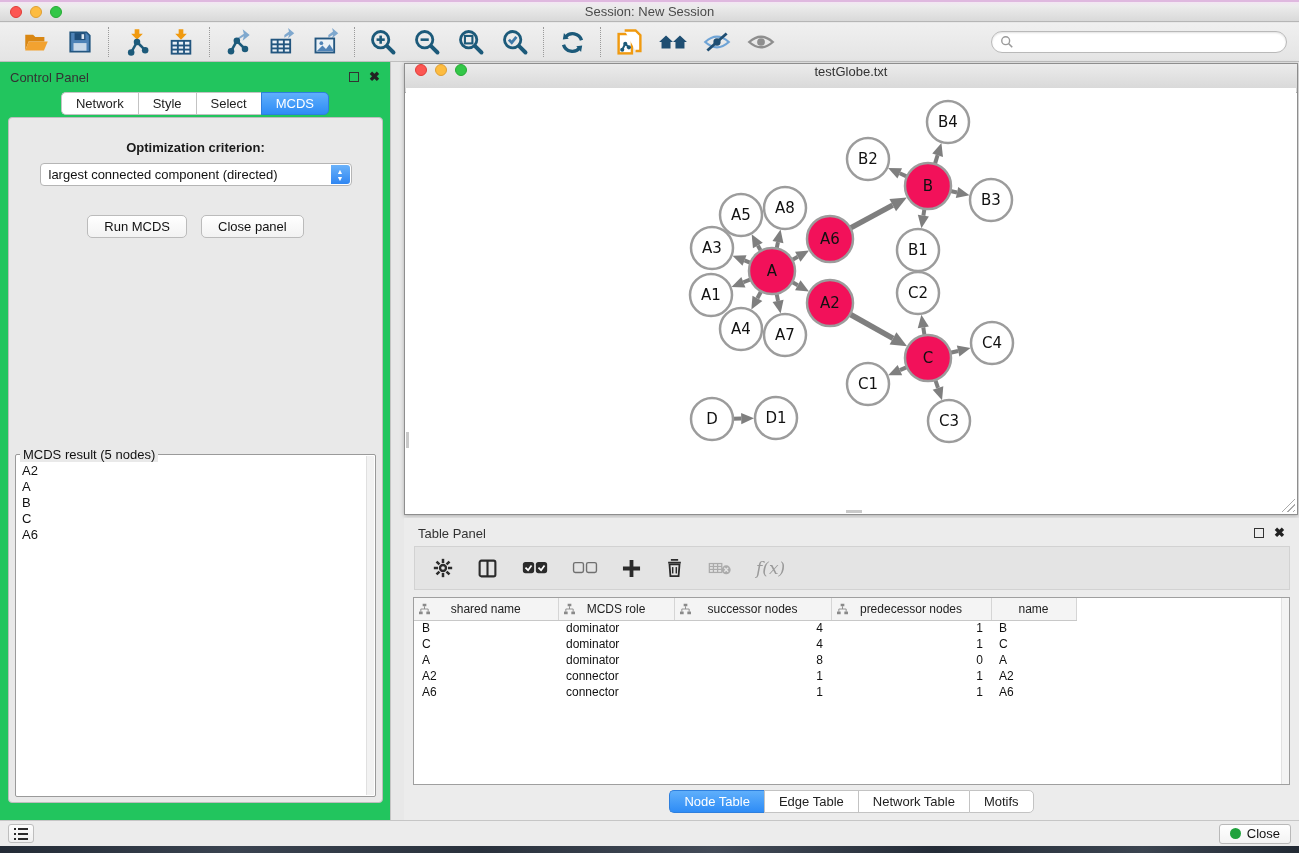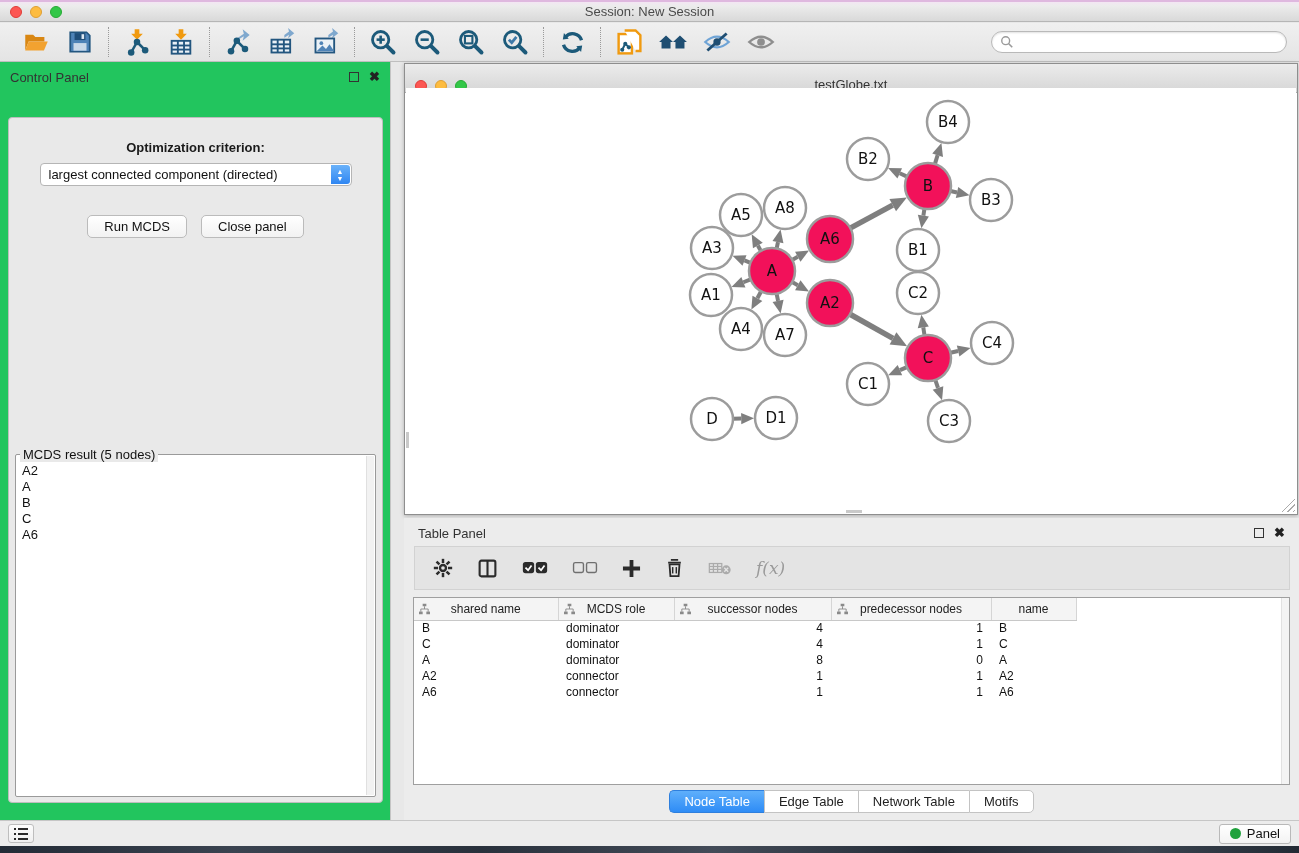--- a/index.html
+++ b/index.html
@@ -65,21 +65,21 @@
   .result-list { position:absolute; inset:8px 9px 2px 4px; overflow:hidden;
     font-size:13px; color:#111; }
   .result-item { line-height:16px; padding-left:2px; }
   .result-scroll { position:absolute; right:1px; top:1px; bottom:1px; width:8px;
     background:#F2F2F2; border-left:1px solid #E0E0E0; }
 
   
   .net-window { position:absolute; left:404px; top:63px; width:894px; height:452px;
     background:#fff; border:1px solid #8E8E8E; box-shadow:0 1px 4px rgba(0,0,0,.25); }
   .net-titlebar { height:29px; background:linear-gradient(#ECECEC,#D6D6D6);
-    border-bottom:1px solid #ABABAB; display:flex; align-items:flex-end; position:relative; }
+    border-bottom:1px solid #ABABAB; display:flex; align-items:flex-start; position:relative; }
   .net-titlebar .title { position:absolute; left:0; right:0; text-align:center;
     font-size:13px; color:#333; }
   .net-canvas { position:absolute; left:1px; top:24px; right:1px; bottom:1px; background:#fff; }
   .edge-stub-v { position:absolute; left:0; top:344px; width:3px; height:16px; background:#C9C9C9; }
   .edge-stub-h { position:absolute; left:440px; bottom:0; width:16px; height:3px; background:#C9C9C9; }
   .resize-grip { position:absolute; right:1px; bottom:1px; width:14px; height:14px;
     background:
       linear-gradient(135deg, transparent 0 50%, #AAA 50% 56%, transparent 56% 70%, #AAA 70% 76%, transparent 76% 90%, #AAA 90% 96%, transparent 96%); }
 
   
@@ -289,20 +289,26 @@
 </div>
 
 <div class="control-panel">
   <div class="panel-header">
     <span>Control Panel</span>
     <span class="hdr-icons">
       <span class="float-ico"></span>
       <span class="close-ico">✖</span>
     </span>
   </div>
+  <div class="segbar">
+      <div class="seg">Network</div>
+      <div class="seg">Style</div>
+      <div class="seg">Select</div>
+      <div class="seg active">MCDS</div>
+    </div>
   <div class="cp-box">
     <div class="opt-label">Optimization criterion:</div>
     <div class="dropdown">
       <span>largest connected component (directed)</span>
       <span class="dd-stepper">
           <span>▲</span>
           <span>▼</span>
         </span>
     </div>
     <div class="btn-row">
@@ -635,16 +641,16 @@
           <rect x="4" y="0" width="10" height="2"></rect>
           <rect x="0" y="5" width="2" height="2"></rect>
           <rect x="4" y="5" width="10" height="2"></rect>
           <rect x="0" y="10" width="2" height="2"></rect>
           <rect x="4" y="10" width="10" height="2"></rect>
         </g>
       </svg>
   </div>
   <div class="memory-btn">
     <span class="mem-dot"></span>
-    <span>Panel</span>
+    <span>Close</span>
   </div>
 </div>
 <div class="desktop-strip"></div>
 
 </body></html>

